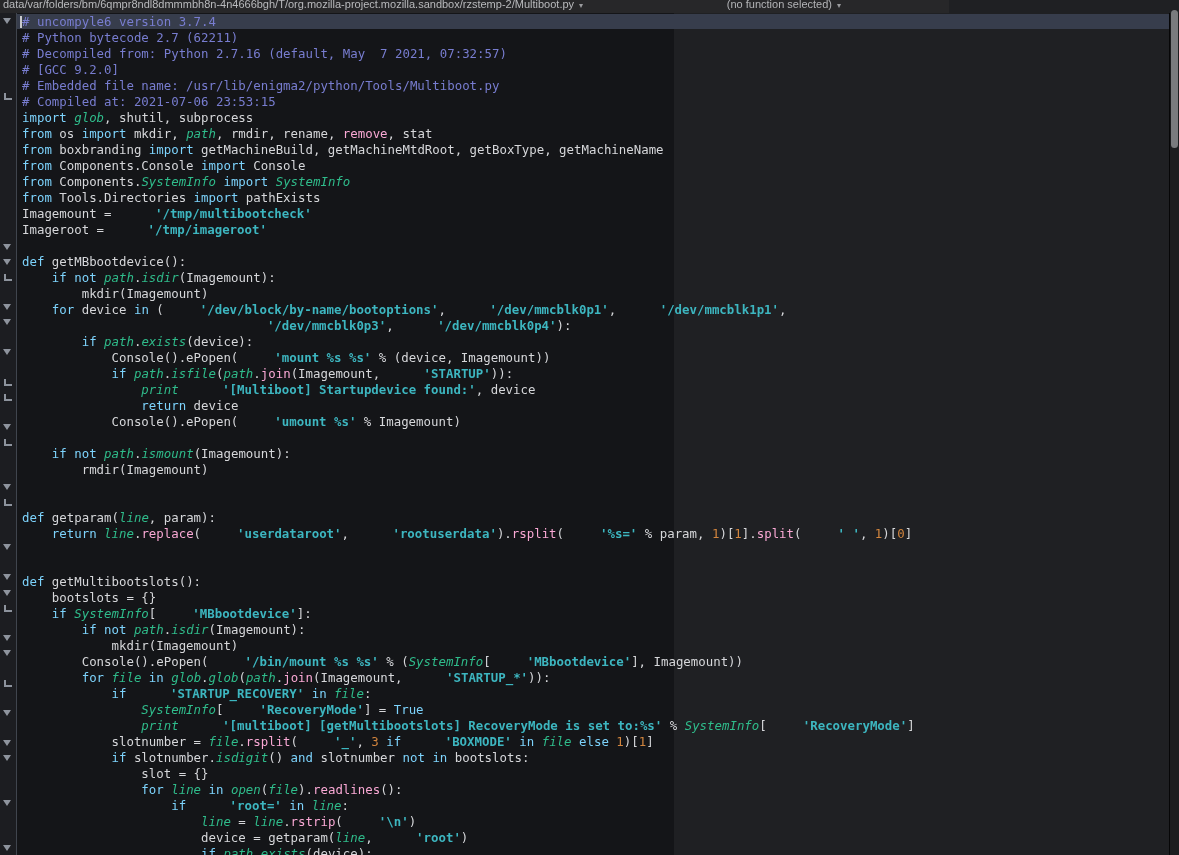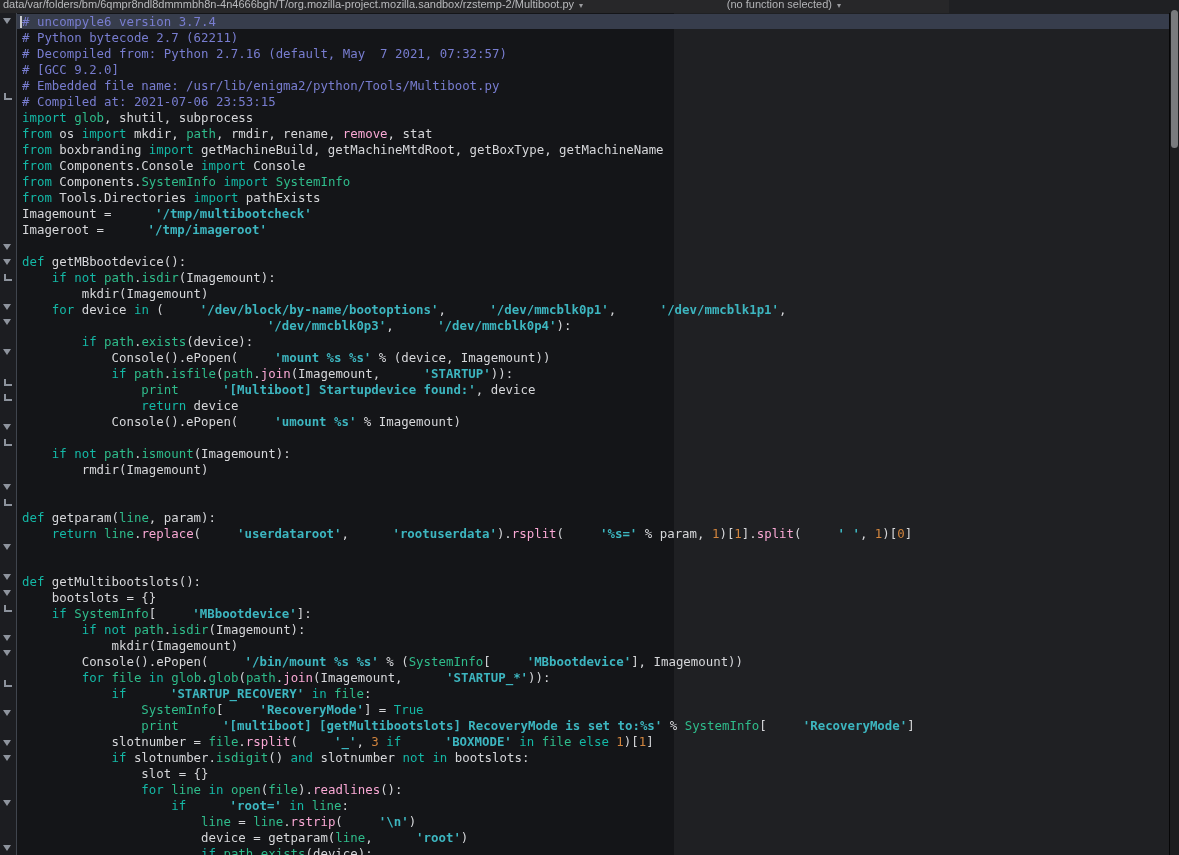--- a/index.html
+++ b/index.html
@@ -60,22 +60,22 @@
     position:absolute;left:20px;top:3px;width:2px;height:12px;background:#c9cacd;
   }
   .code{
     position:absolute;left:22px;top:1px;white-space:pre;
   }
   .code-line{
     height:16px;line-height:15.04px;font-size:12.4px;
     font-family:"DejaVu Sans Mono",monospace;white-space:pre;
   }
   .tk-c{color:#787dd0;}            
-  .tk-k{color:#14b8a6;}            
-  .tk-g{color:#2fbc8b;}            
+  .tk-k{color:#7dd3fc;}            
+  .tk-g{color:#2fbc8b;font-style:italic;}            
   .tk-b{color:#f9a8d4;}            
   .tk-s{color:#3db6c0;font-weight:bold;margin-left:36px;} 
   .tk-n{color:#d2853e;}            
   .tk-w{color:#d6d7da;}            
   
   .fold-open{
     position:absolute;left:3px;width:0;height:0;
     border-left:4.5px solid transparent;border-right:4.5px solid transparent;
     border-top:6px solid #8d939d;
   }

